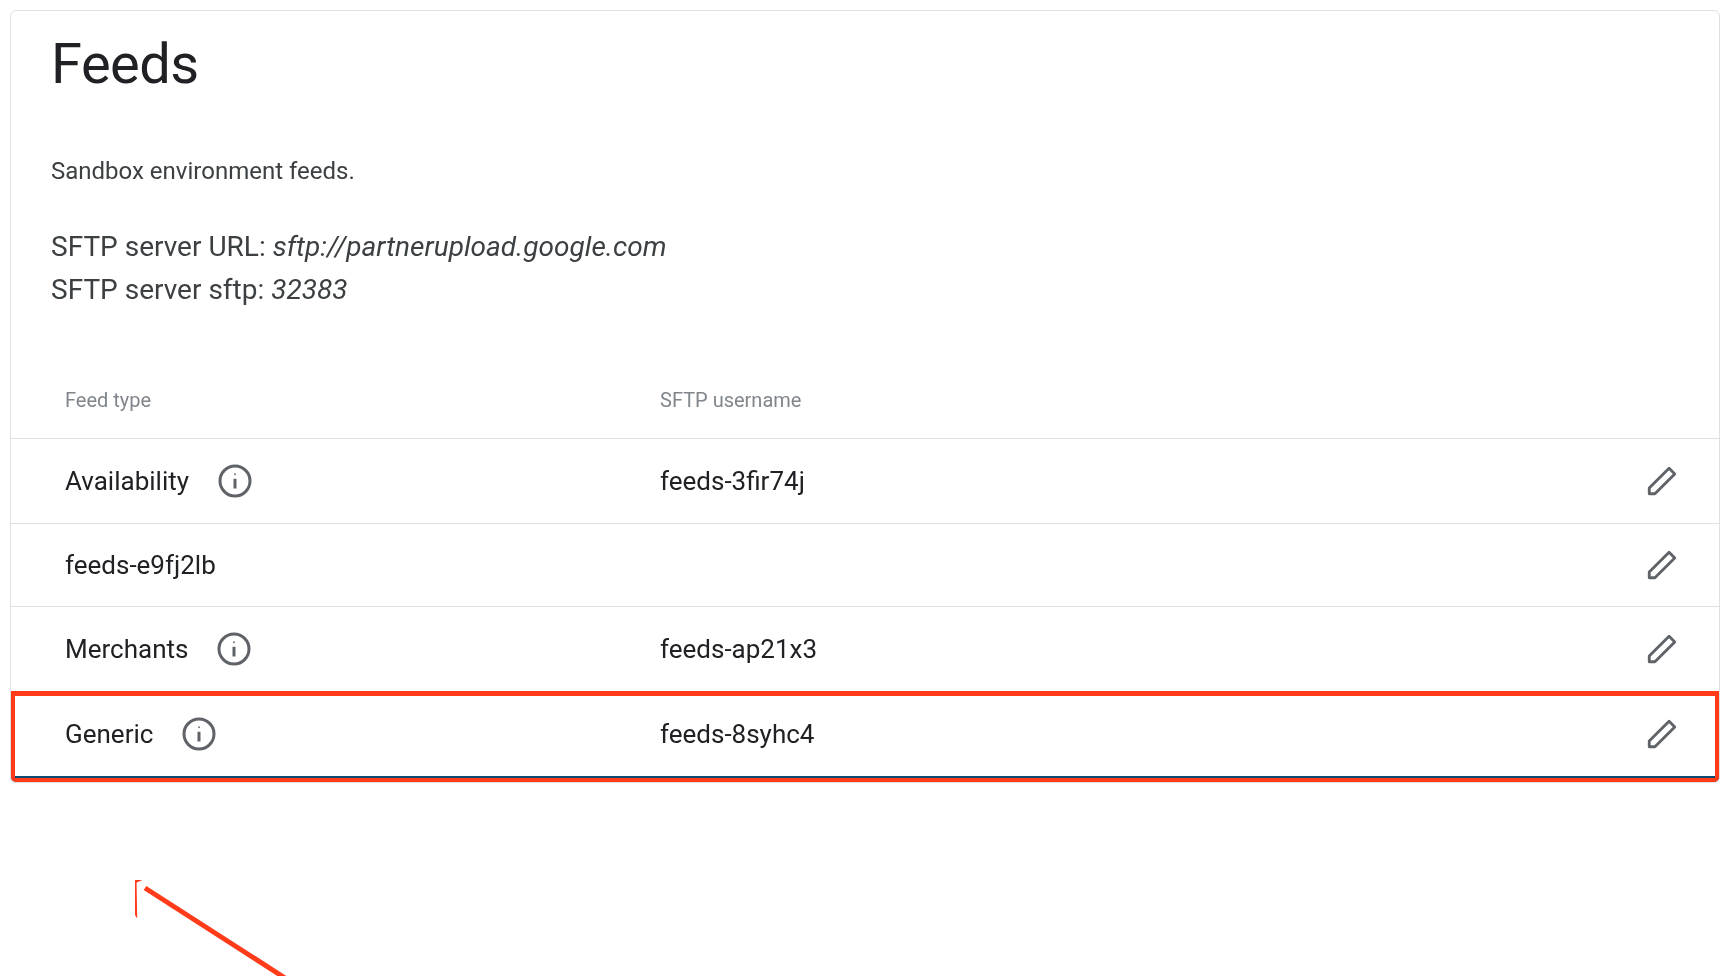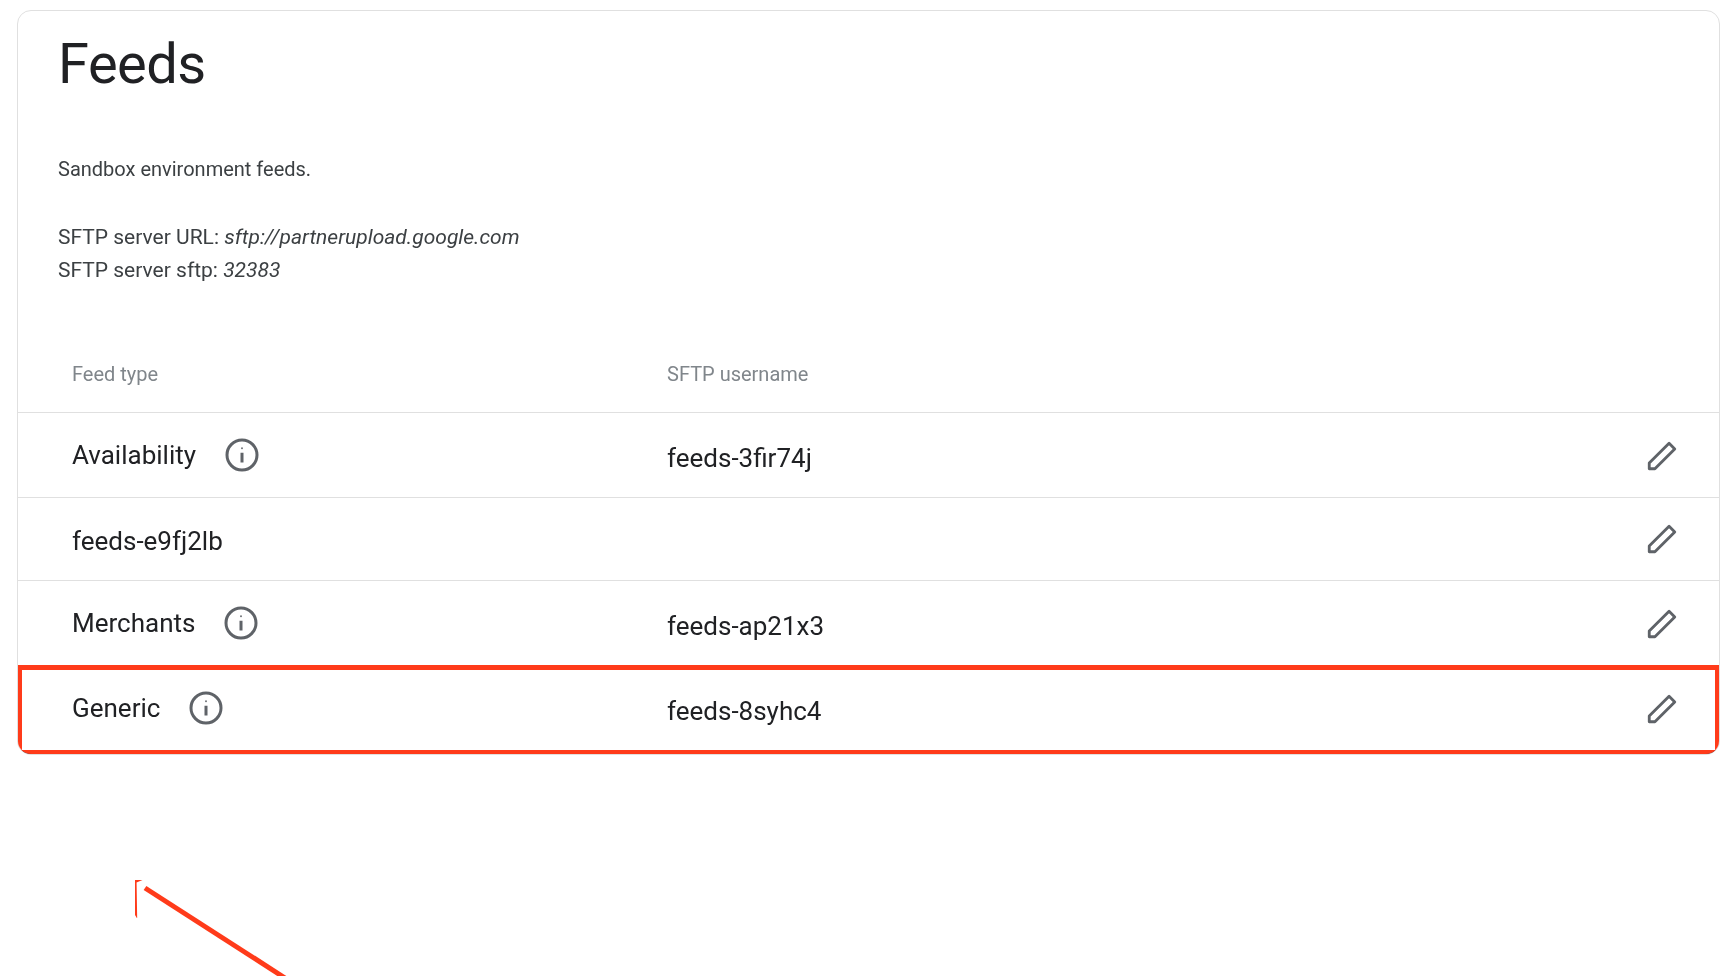--- a/index.html
+++ b/index.html
@@ -6,69 +6,68 @@
     body {
       font-family: Roboto, 'Helvetica Neue', Arial, sans-serif;
       background: #fff;
       width: 1730px;
       height: 976px;
       padding: 10px;
       position: relative;
     }
     .card {
       border: 1px solid #e0e0e0;
-      border-radius: 14px;
+      border-radius: 6px;
       padding-top: 20px;
       box-shadow: 0 0 0 rgba(0,0,0,0);
       overflow: hidden;
-      margin-left: 7px;
     }
     .card-inner { padding: 0 40px; }
     h1 {
       font-size: 56px;
       font-weight: 400;
       color: #202124;
       letter-spacing: -0.5px;
       margin-bottom: 60px;
     }
     .subtitle {
-      font-size: 20px;
+      font-size: 24px;
       color: #3c4043;
       margin-bottom: 40px;
     }
     .server-line {
-      font-size: 21px;
+      font-size: 28px;
       color: #3c4043;
       line-height: 1.55;
     }
     .server-line em { font-style: italic; }
     .server-block { margin-bottom: 50px; }
     .th-row {
       display: flex;
       padding: 26px 40px 26px 54px;
       border-bottom: 1px solid #e0e0e0;
     }
     .th {
       font-size: 20px;
       color: #80868b;
       font-weight: 400;
     }
     .col-type { width: 595px; display: flex; align-items: center; gap: 28px; }
     .col-user { flex: 1; }
     .col-act { width: 70px; display: flex; justify-content: flex-end; align-items: center; }
     .row {
       display: flex;
-      align-items: flex-end;
+      align-items: center;
       padding: 24px 40px 24px 54px;
       border-bottom: 1px solid #e0e0e0;
       font-size: 26px;
       color: #202124;
       position: relative;
     }
-    .row:last-child { border-bottom: 4px solid #0c4a6e; }
+    .row:last-child { border-bottom: 6px solid #0c4a6e; }
     .info-icon {
       width: 36px; height: 36px;
       color: #5f6368;
       flex-shrink: 0;
       cursor: pointer;
     }
     .pencil-icon {
       width: 34px; height: 34px;
       color: #5f6368;
       cursor: pointer;

